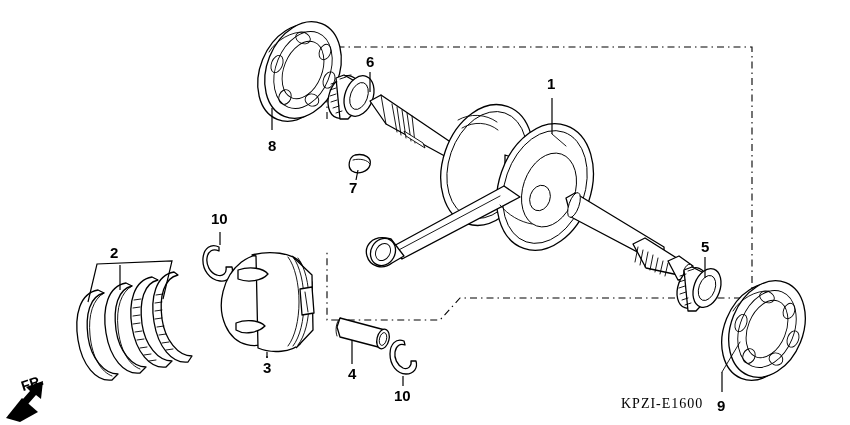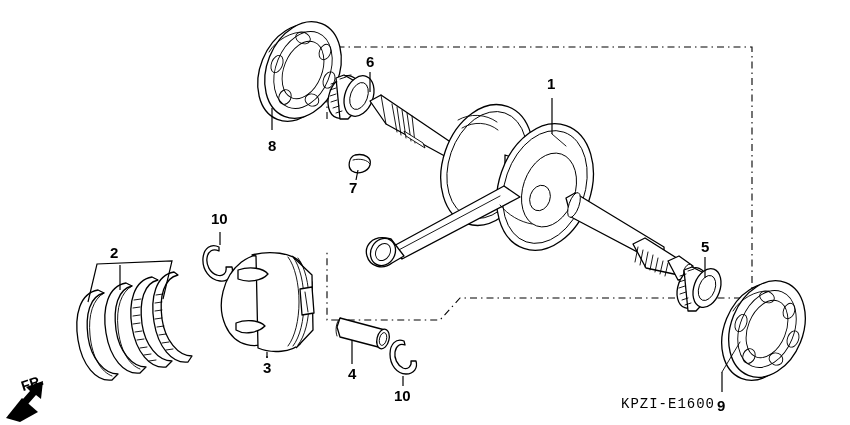--- a/index.html
+++ b/index.html
@@ -27,21 +27,21 @@
     font-family: "Liberation Sans", sans-serif;
     font-weight: bold;
     font-size: 15px;
     color: #000000;
     line-height: 1;
     white-space: nowrap;
     user-select: none;
   }
   .code {
     position: absolute;
-    font-family: Liberation Mono, monospace;
+    font-family: Liberation Serif, serif;
     font-size: 14px;
     letter-spacing: 1px;
     color: #000000;
     white-space: nowrap;
   }
   .fr-text {
     position: absolute;
     font-family: "Liberation Sans", sans-serif;
     font-weight: bold;
     font-size: 14px;

